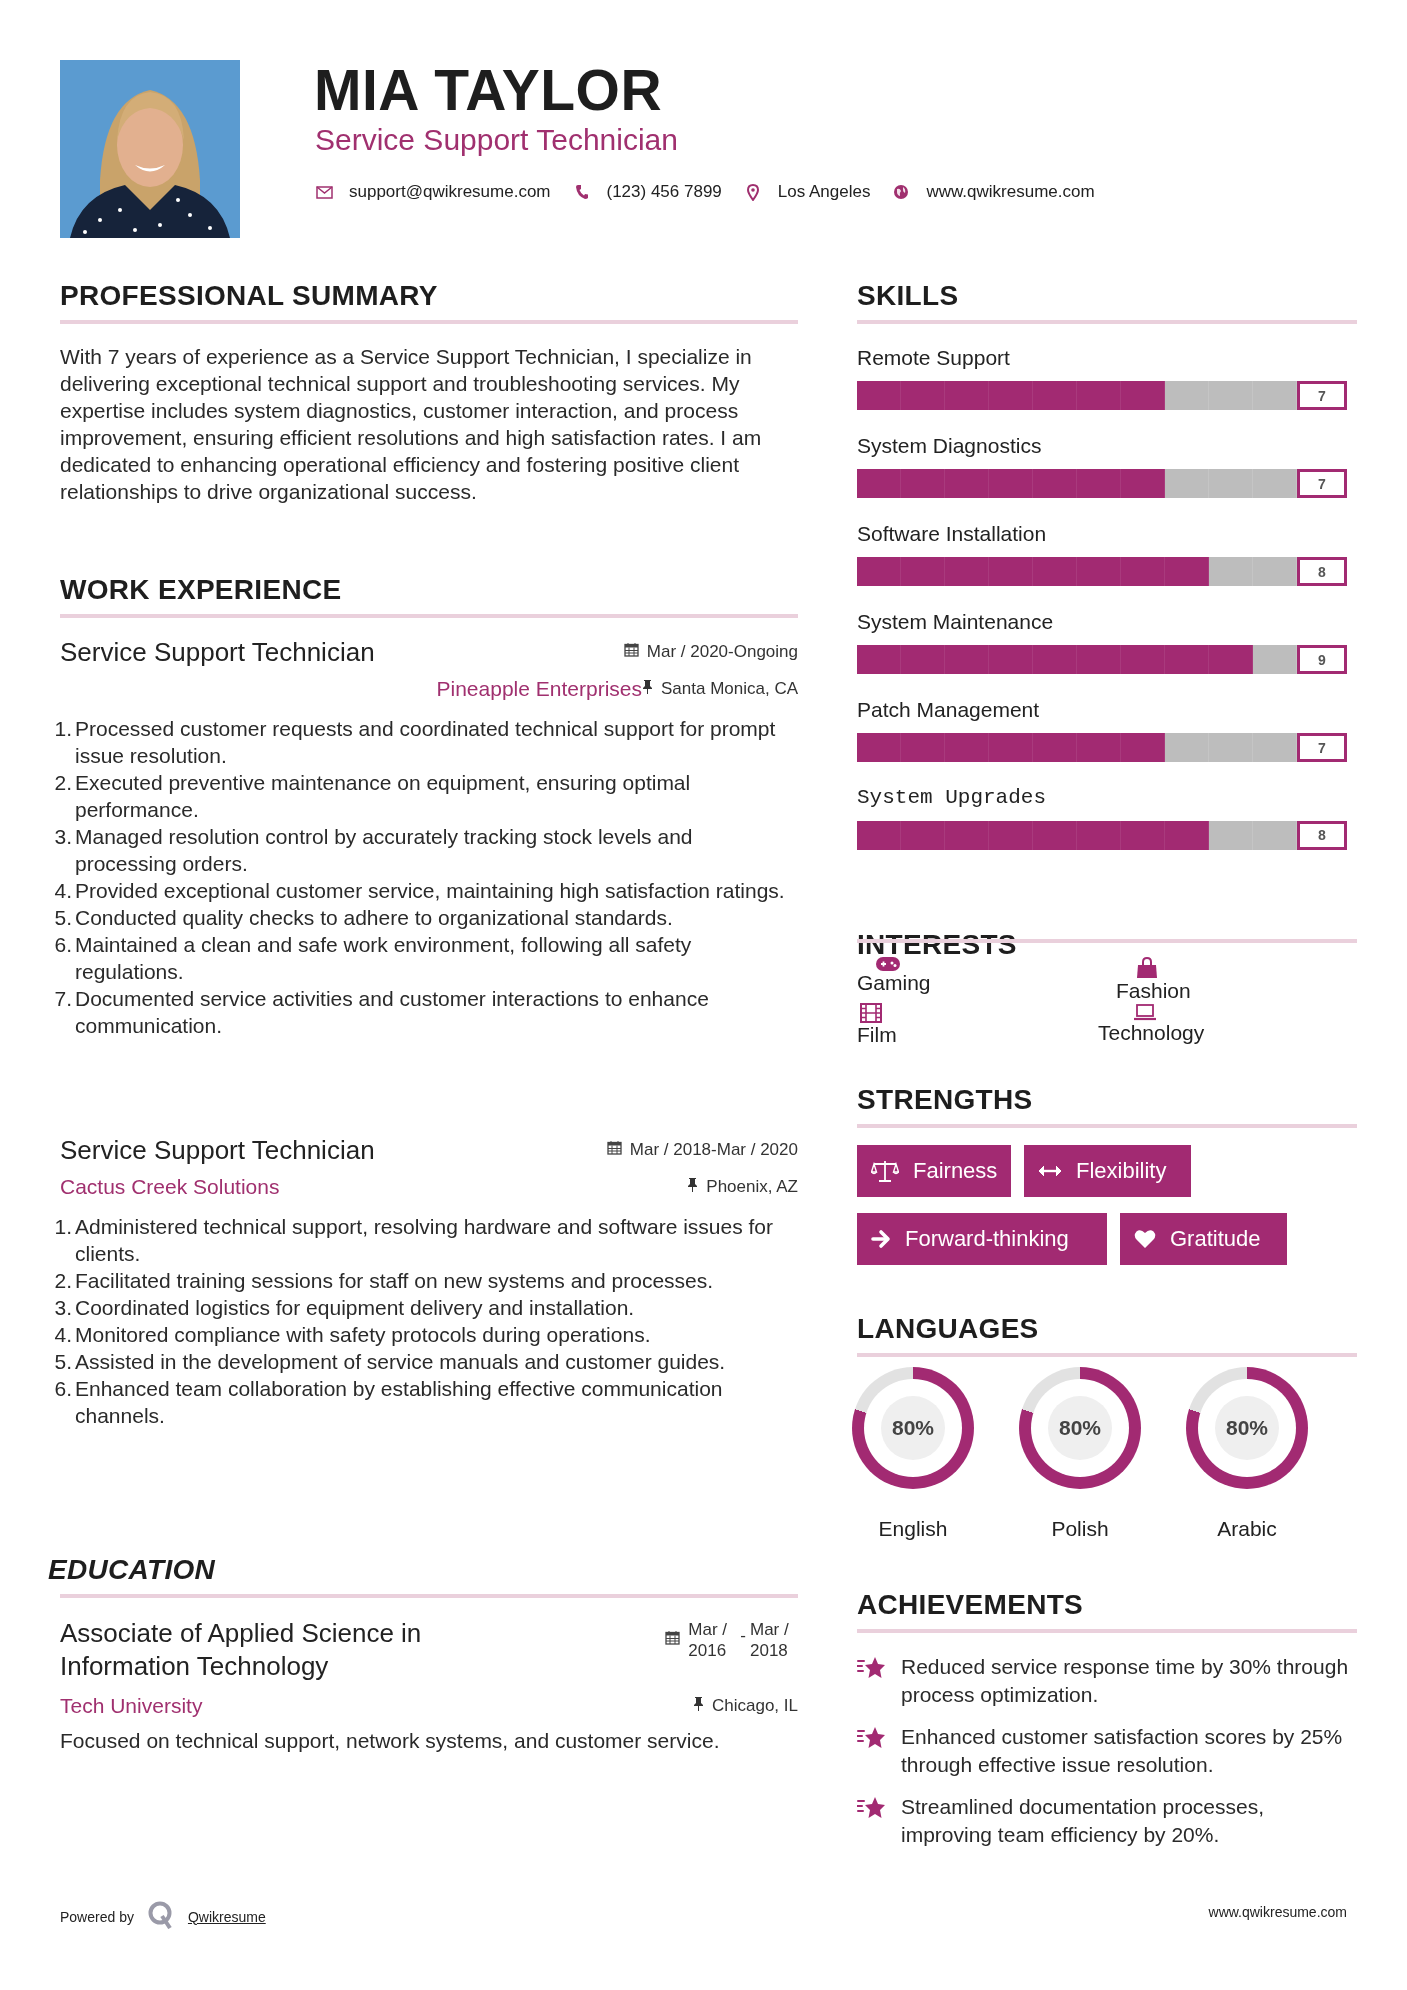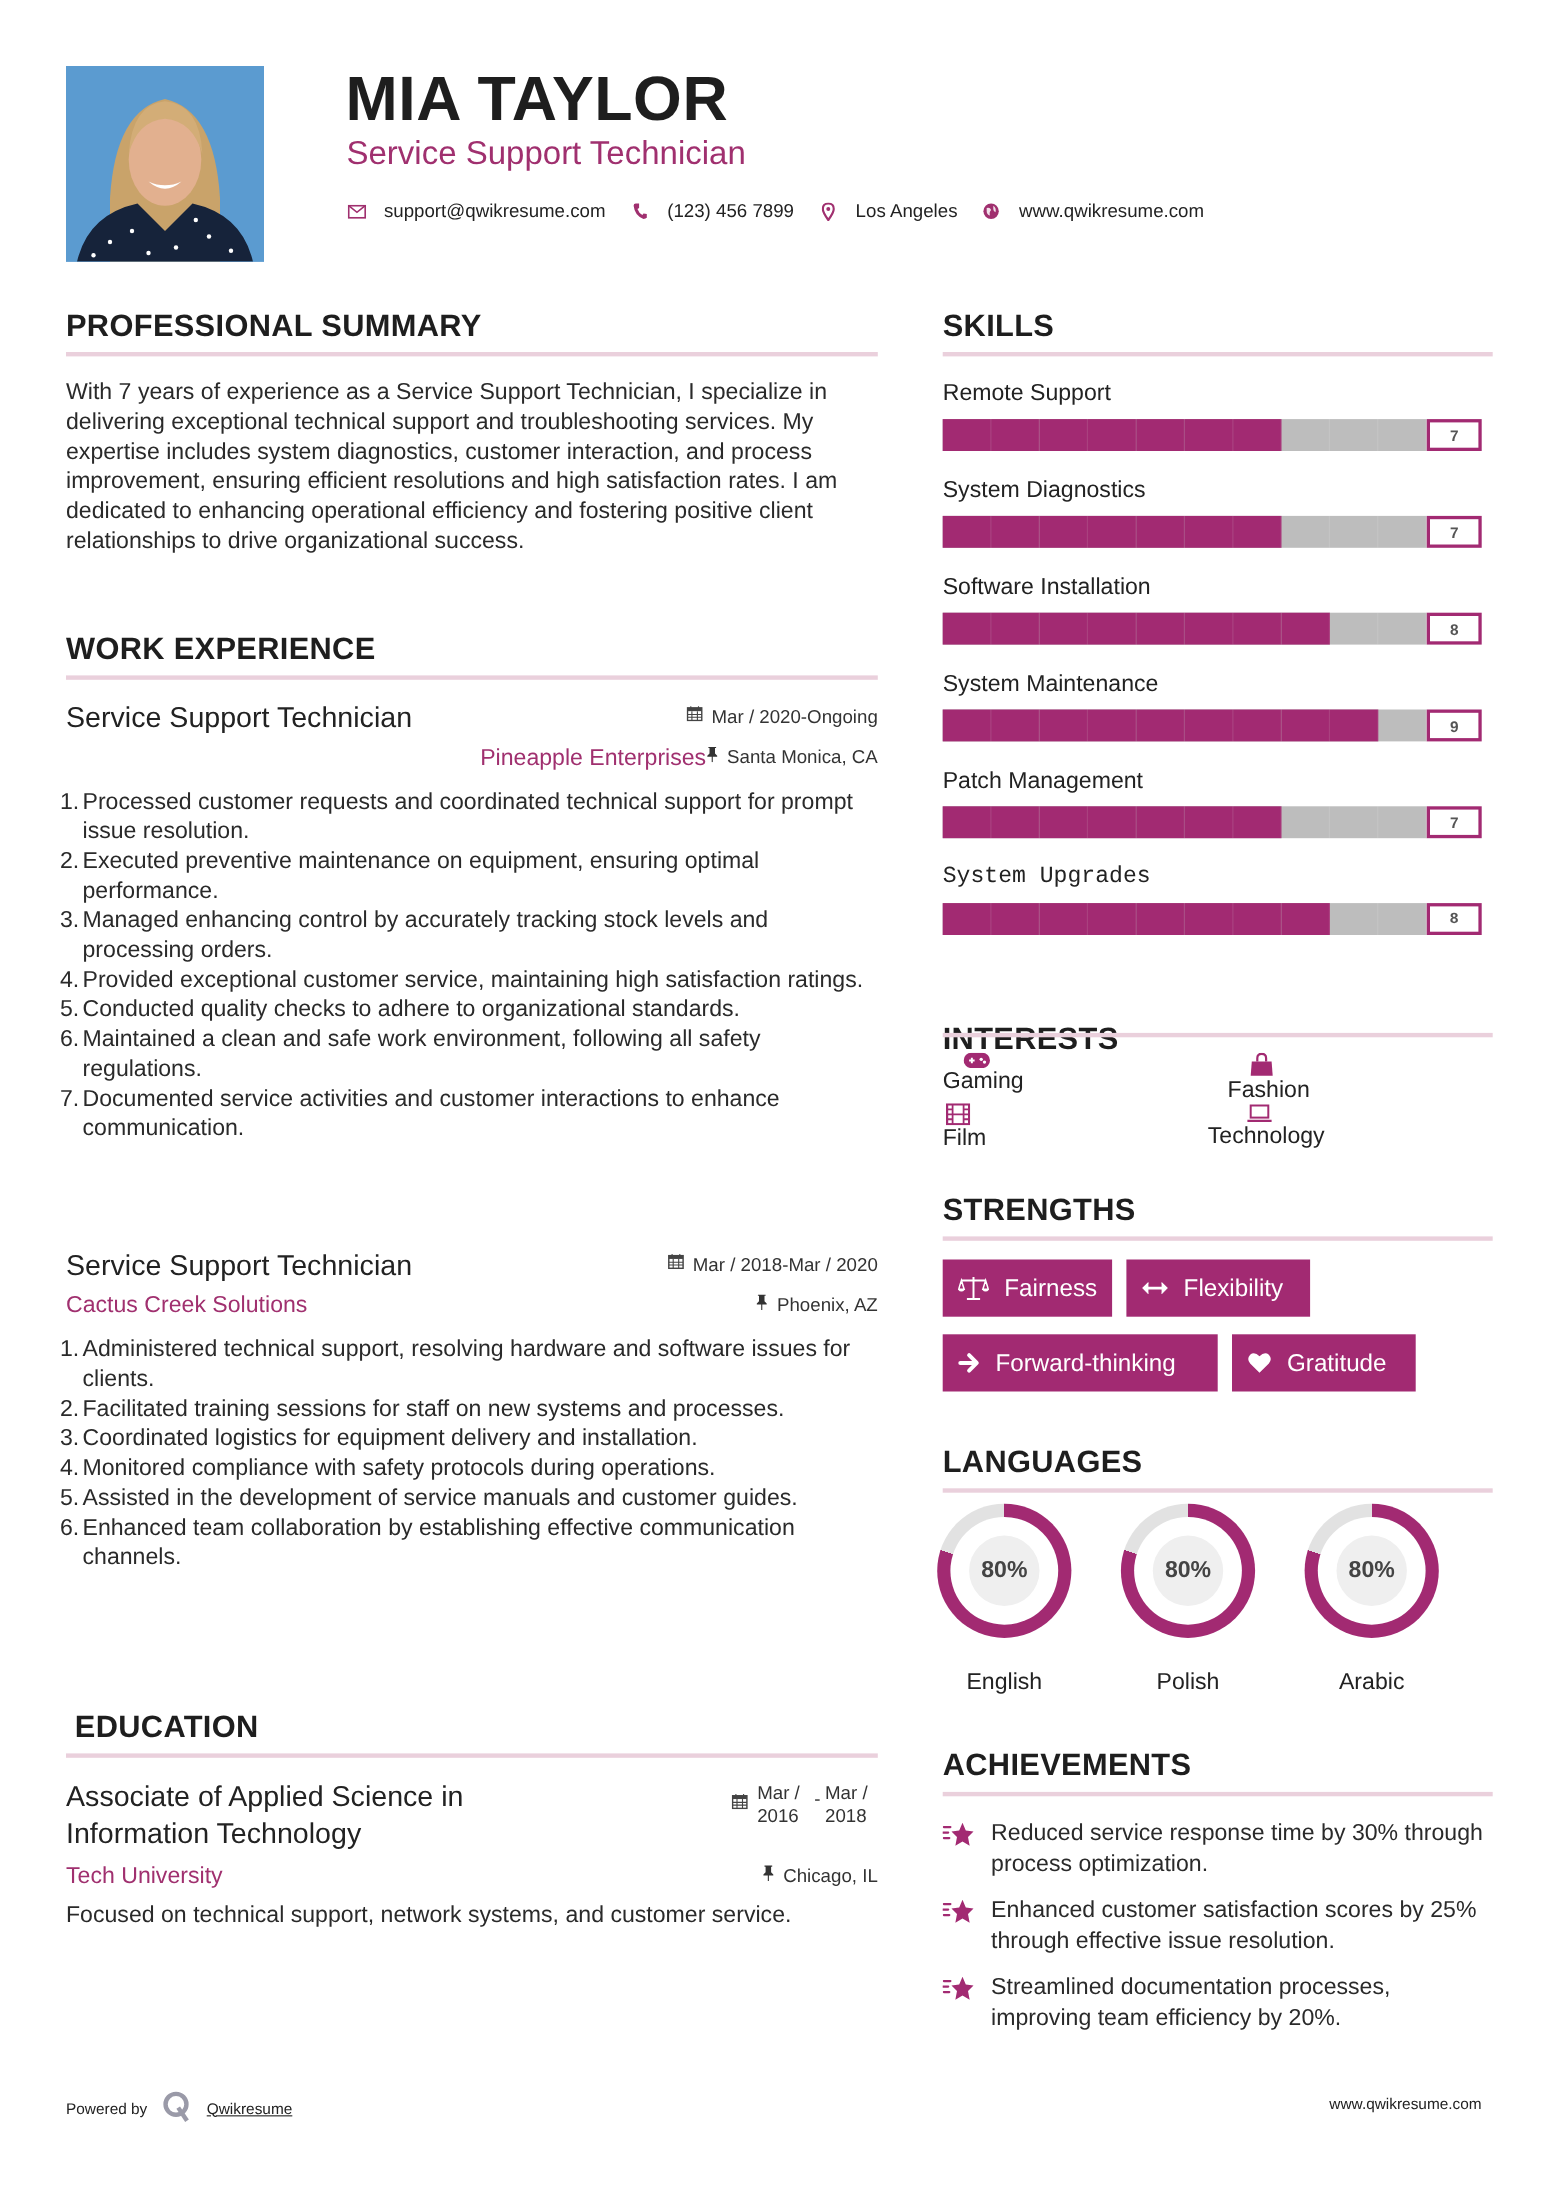--- a/index.html
+++ b/index.html
@@ -153,21 +153,21 @@
     <li>
         <span class="num">1.</span>
         <span>Processed customer requests and coordinated technical support for prompt issue resolution.</span>
       </li>
     <li>
         <span class="num">2.</span>
         <span>Executed preventive maintenance on equipment, ensuring optimal performance.</span>
       </li>
     <li>
         <span class="num">3.</span>
-        <span>Managed enhancing control by accurately tracking stock levels and processing orders.</span>
+        <span>Managed resolution control by accurately tracking stock levels and processing orders.</span>
       </li>
     <li>
         <span class="num">4.</span>
         <span>Provided exceptional customer service, maintaining high satisfaction ratings.</span>
       </li>
     <li>
         <span class="num">5.</span>
         <span>Conducted quality checks to adhere to organizational standards.</span>
       </li>
     <li>
@@ -227,21 +227,21 @@
         <span class="num">5.</span>
         <span>Assisted in the development of service manuals and customer guides.</span>
       </li>
     <li>
         <span class="num">6.</span>
         <span>Enhanced team collaboration by establishing effective communication channels.</span>
       </li>
   </ol>
 </div>
 
-<div class="abs sec-head" style="left:68px; top:1554px;">EDUCATION</div>
+<div class="abs sec-head" style="left:48px; top:1554px;font-style:italic;">EDUCATION</div>
 <div class="abs sec-rule" style="left:60px; top:1594px; width:738px;"></div>
 <div class="abs" style="left:60px; top:1617px; width:738px;">
   <div style="display:flex; justify-content:space-between; align-items:flex-start;">
     <div class="job-title-row" style="width:460px; line-height:33px;">Associate of Applied Science in Information Technology</div>
     <div style="display:flex; align-items:flex-start; font-size:17px; color:#333; line-height:21px; margin-top:2px;">
       <span style="margin-right:8px; margin-top:10px;">
         <svg width="15" height="15" viewBox="0 0 15 15">
             <rect x="1" y="2.5" width="13" height="11.5" fill="none" stroke="#444" stroke-width="1.3"></rect>
             <rect x="1" y="2.5" width="13" height="3" fill="#444"></rect>
             <path d="M4 1 V4 M11 1 V4 M1 8.5 H14 M1 11 H14 M5 5.5 V14 M10 5.5 V14" stroke="#444" stroke-width="1"></path>

